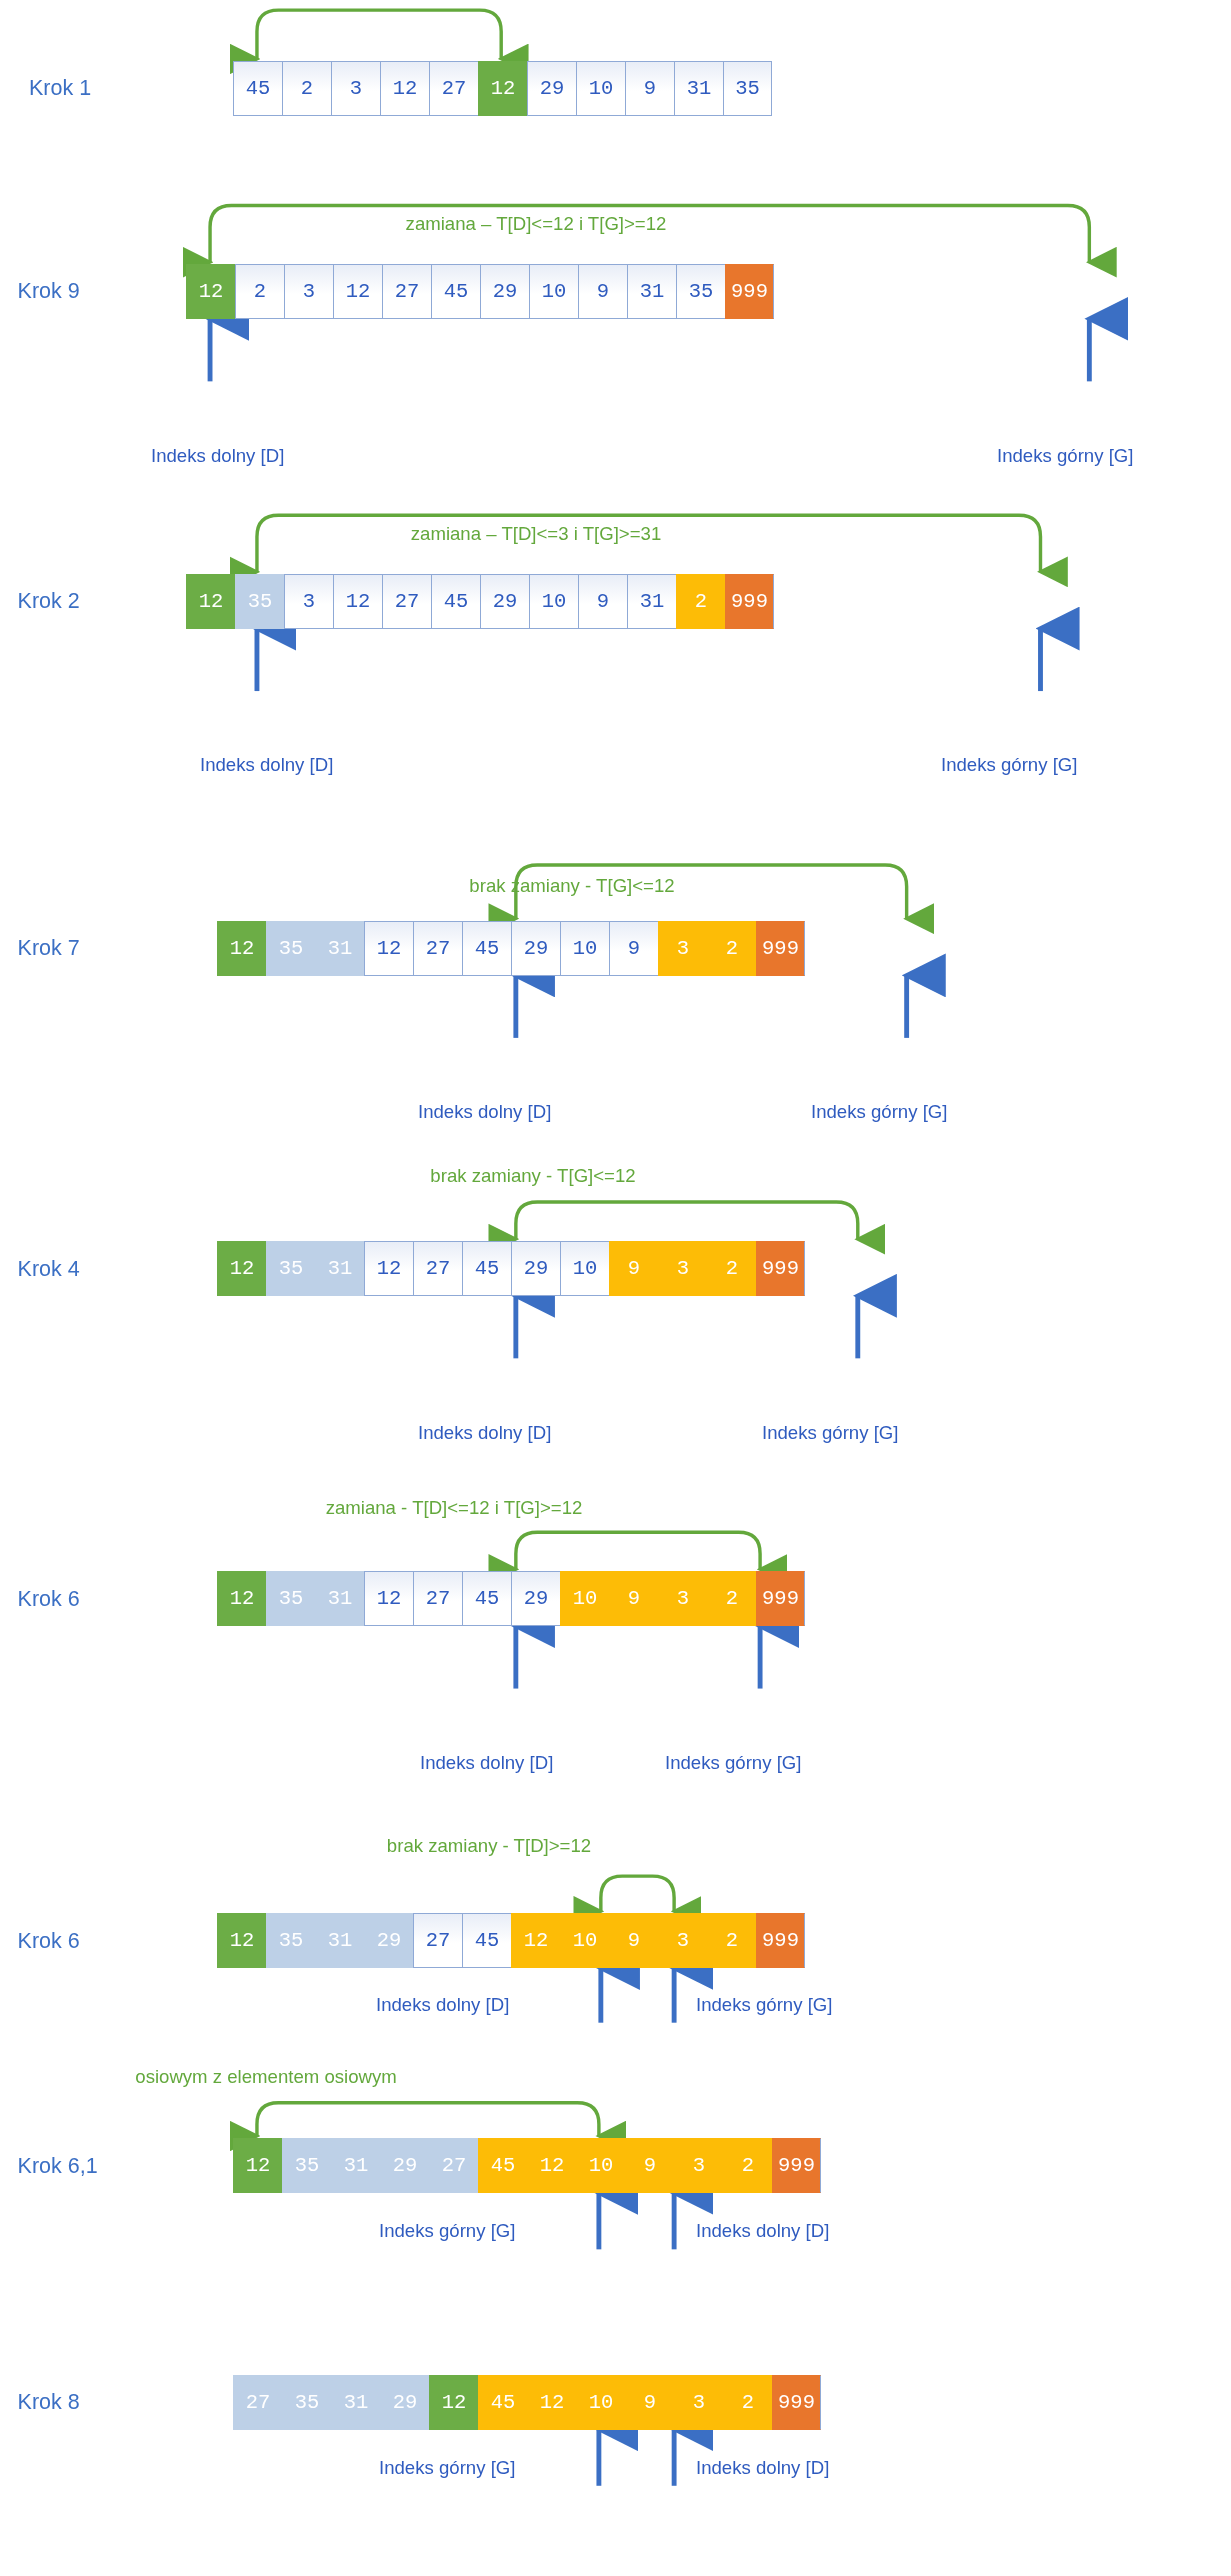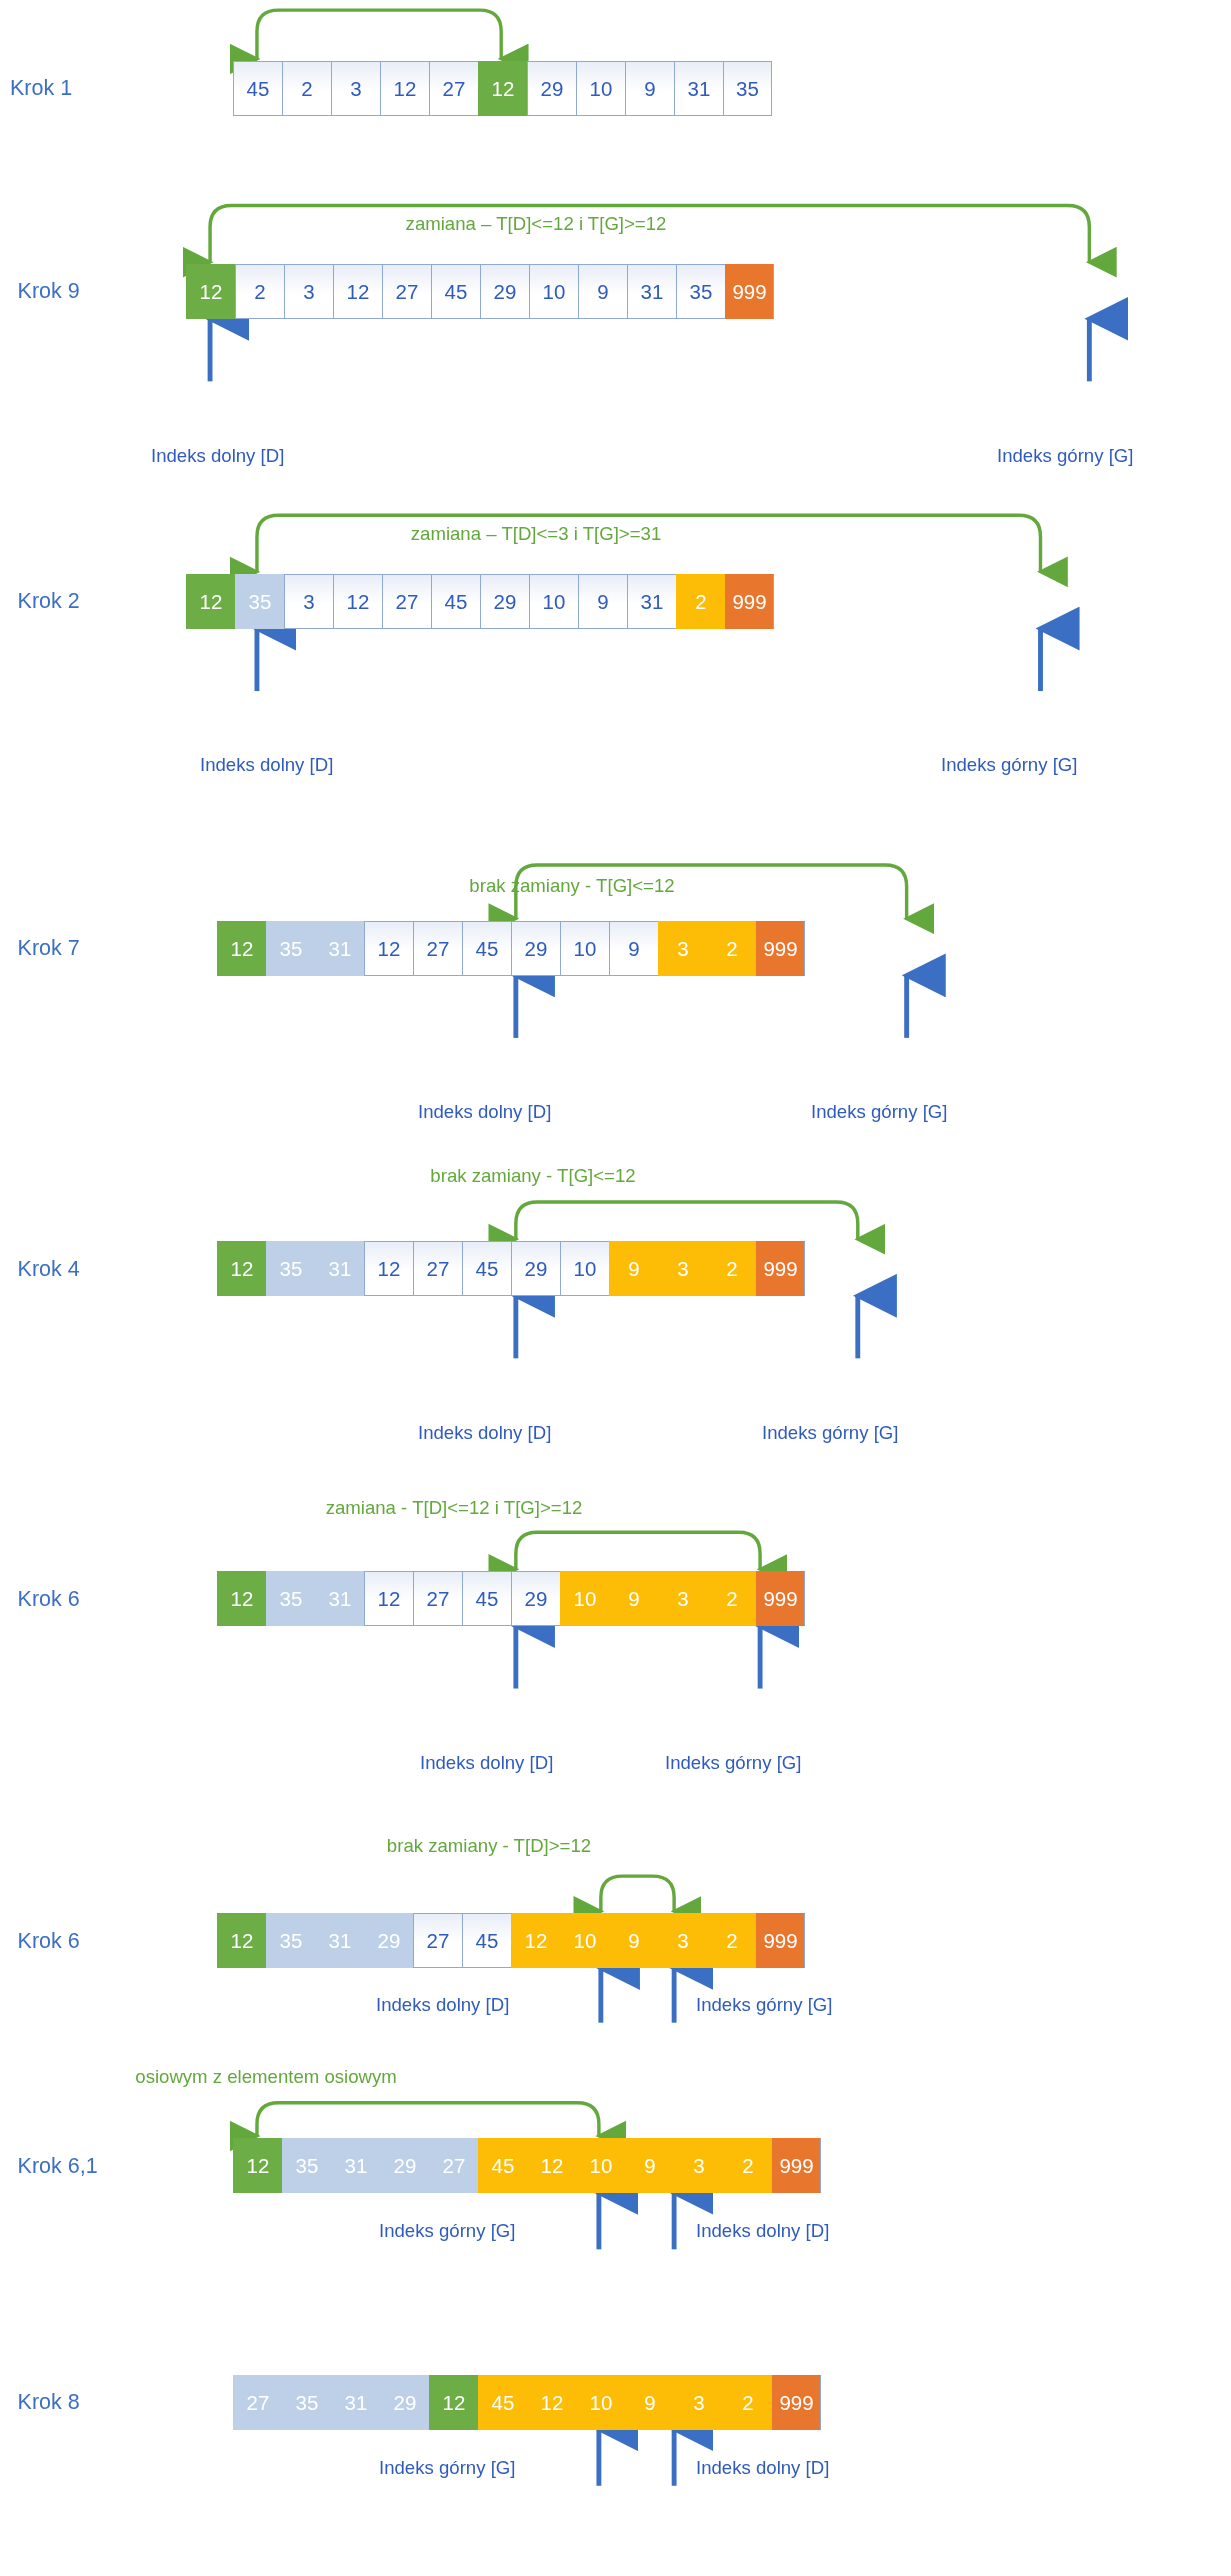--- a/index.html
+++ b/index.html
@@ -34,20 +34,21 @@
     font-size: 21.5px;
     white-space: nowrap;
     letter-spacing: 0px;
   }
 
   
   .array {
     position: absolute;
     display: flex;
     height: 55px;
+    font-family: Liberation Mono, monospace;
   }
   .cell {
     box-sizing: border-box;
     display: flex;
     align-items: center;
     justify-content: center;
     font-size: 20.5px;
     height: 55px;
     border: 1px solid #8fa9d6;
     border-right: none;
@@ -144,21 +145,21 @@
         <line x1="615" y1="2070" x2="615" y2="2014" marker-end="url(#bArrowUp)"></line>
         <line x1="690" y1="2070" x2="690" y2="2014" marker-end="url(#bArrowUp)"></line>
         <line x1="613" y1="2302" x2="613" y2="2244" marker-end="url(#bArrowUp)"></line>
         <line x1="690" y1="2302" x2="690" y2="2244" marker-end="url(#bArrowUp)"></line>
         <line x1="613" y1="2544" x2="613" y2="2486" marker-end="url(#bArrowUp)"></line>
         <line x1="690" y1="2544" x2="690" y2="2486" marker-end="url(#bArrowUp)"></line>
       </g>
   </svg>
 
 <div class="step" style="top: 0px;">
-    <div class="step-label" style="left: 10px; top: 76px;">Krok 1</div>
+    <div class="step-label" style="left: 29px; top: 76px;">Krok 1</div>
     <div class="array" style="left: 233px; top: 61px;">
         <div class="cell c-white" style="width: 49px;">45</div>
         <div class="cell c-white" style="width: 49px;">2</div>
         <div class="cell c-white" style="width: 49px;">3</div>
         <div class="cell c-white" style="width: 49px;">12</div>
         <div class="cell c-white" style="width: 49px;">27</div>
         <div class="cell c-green" style="width: 49px;">12</div>
         <div class="cell c-white" style="width: 49px;">29</div>
         <div class="cell c-white" style="width: 49px;">10</div>
         <div class="cell c-white" style="width: 49px;">9</div>

